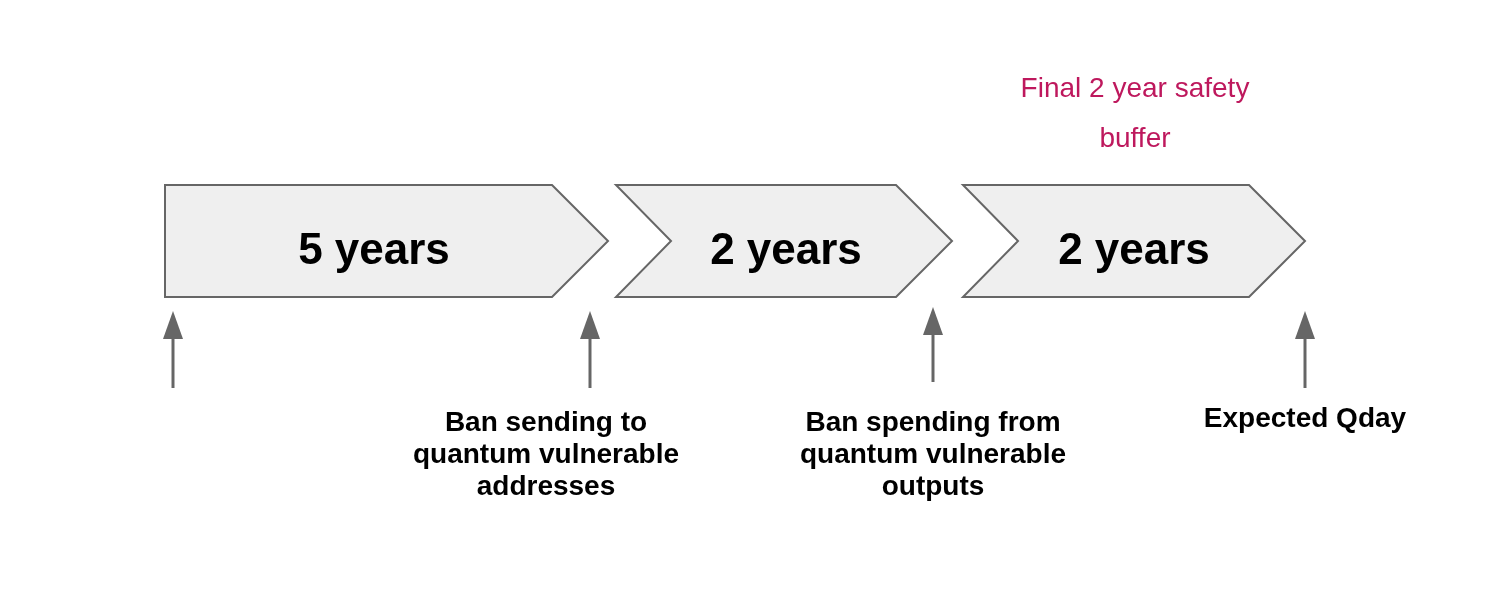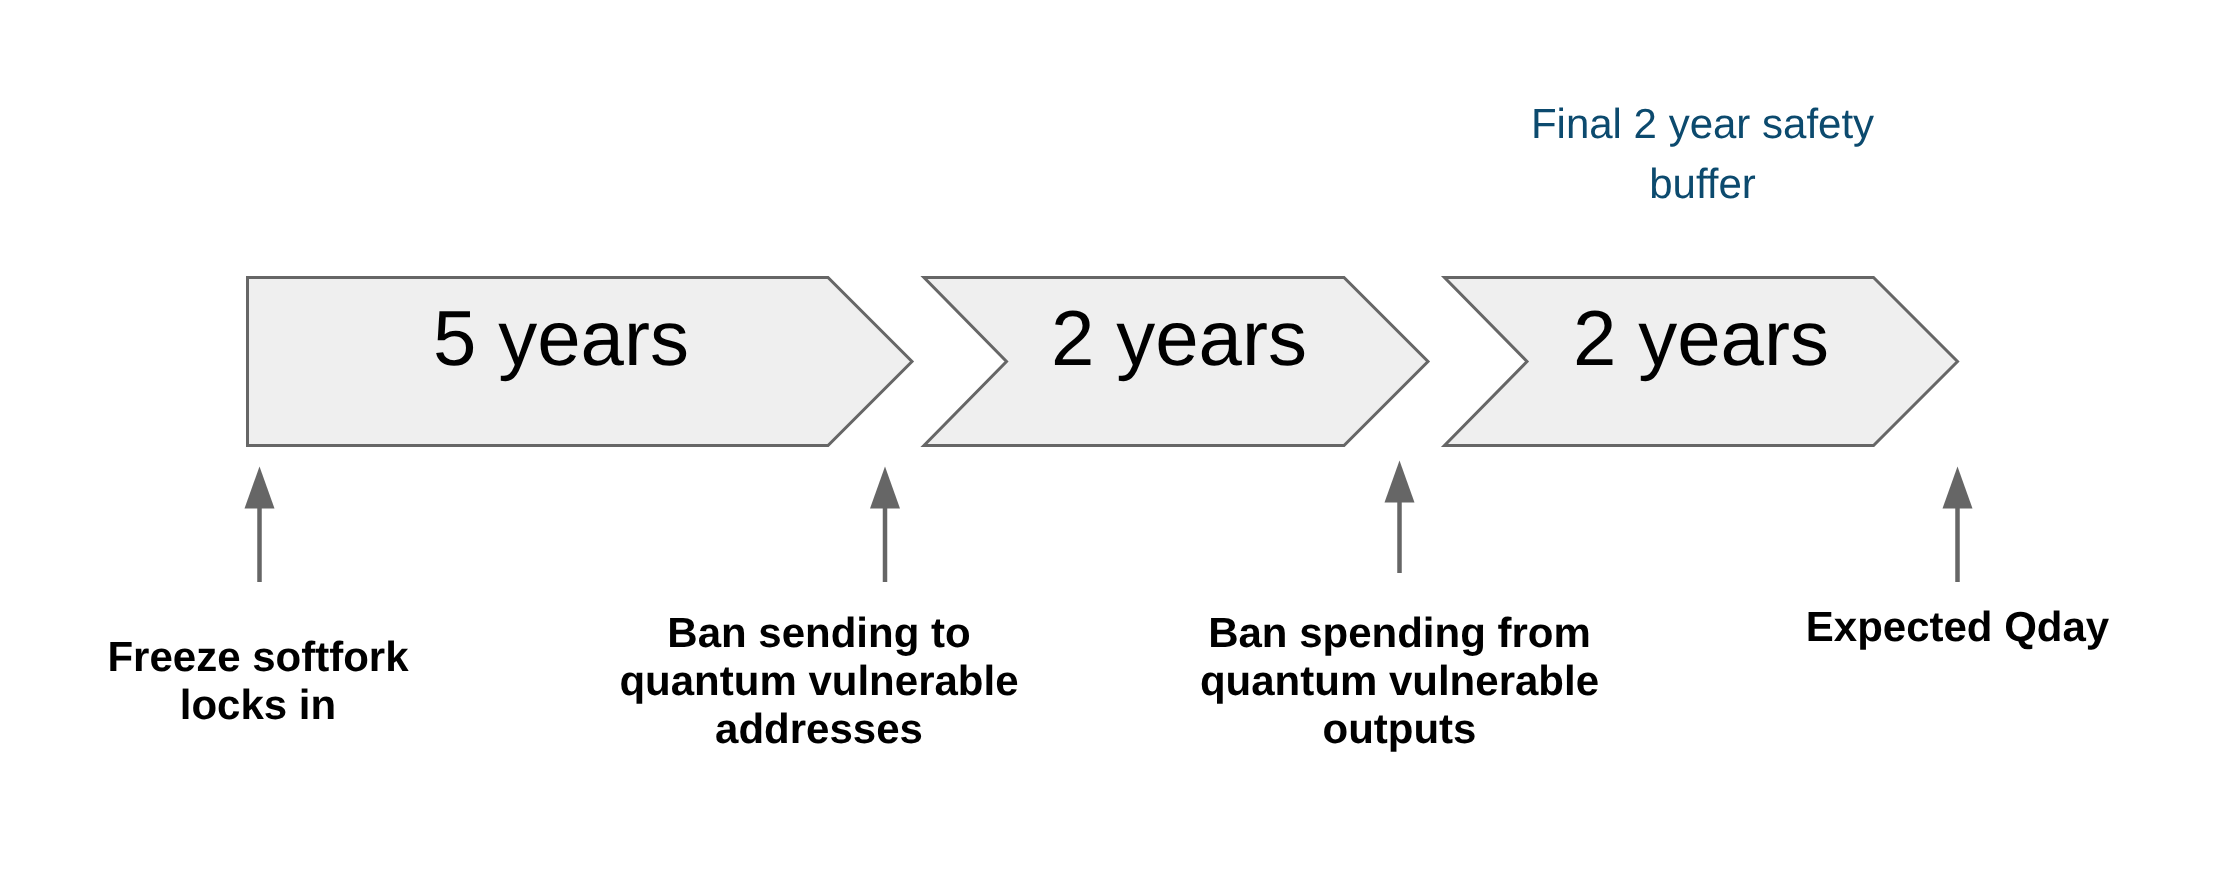--- a/index.html
+++ b/index.html
@@ -16,38 +16,38 @@
     font-family: "Liberation Sans", sans-serif;
     color: #000000;
   }
   .shapes {
     position: absolute;
     left: 0;
     top: 0;
   }
   .phase-label {
     position: absolute;
-    top: 170px;
+    top: 193px;
     height: 112px;
     width: 320px;
     display: flex;
     align-items: center;
     justify-content: center;
-    font-size: 52px;
-    font-weight: 400;
+    font-size: 44px;
+    font-weight: 700;
     color: #000000;
     white-space: nowrap;
   }
   .annotation {
     position: absolute;
     text-align: center;
     font-size: 28px;
     font-weight: 400;
-    line-height: 40px;
-    color: #0c4a6e;
+    line-height: 50px;
+    color: #be185d;
   }
   .event-label {
     position: absolute;
     text-align: center;
     font-size: 28px;
     font-weight: 700;
     line-height: 32px;
     color: #000000;
   }
 </style>
@@ -86,21 +86,20 @@
   </svg>
 
   <div class="phase-label" style="left:214px;">5 years</div>
 
   <div class="phase-label" style="left:626px;">2 years</div>
 
   <div class="phase-label" style="left:974px;">2 years</div>
 
   <div class="annotation" style="left:985px; top:63px; width:300px;">Final 2 year safety buffer</div>
 
-  <div class="event-label" style="left:42px; top:422px; width:260px;">Freeze softfork locks in</div>
 
   <div class="event-label" style="left:400px; top:406px; width:292px;">Ban sending to quantum vulnerable addresses</div>
 
   <div class="event-label" style="left:1155px; top:402px; width:300px;">Expected Qday</div>
 
   <div class="event-label" style="left:787px; top:406px; width:292px;">Ban spending from quantum vulnerable outputs</div>
 
 </div>
 
 </body></html>

